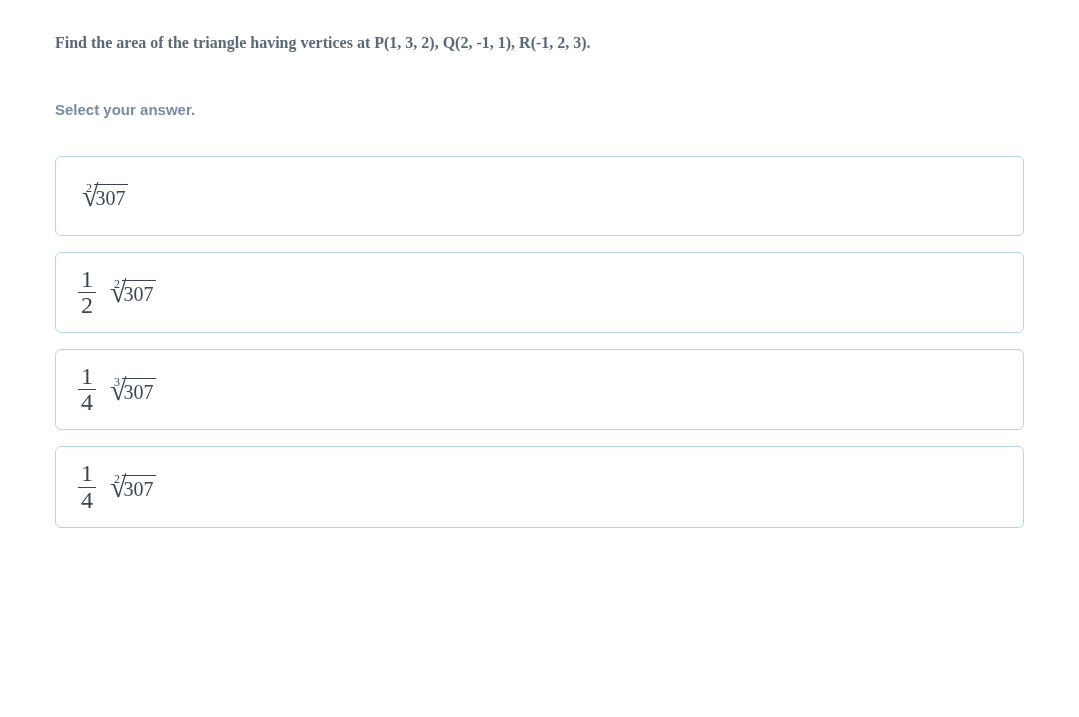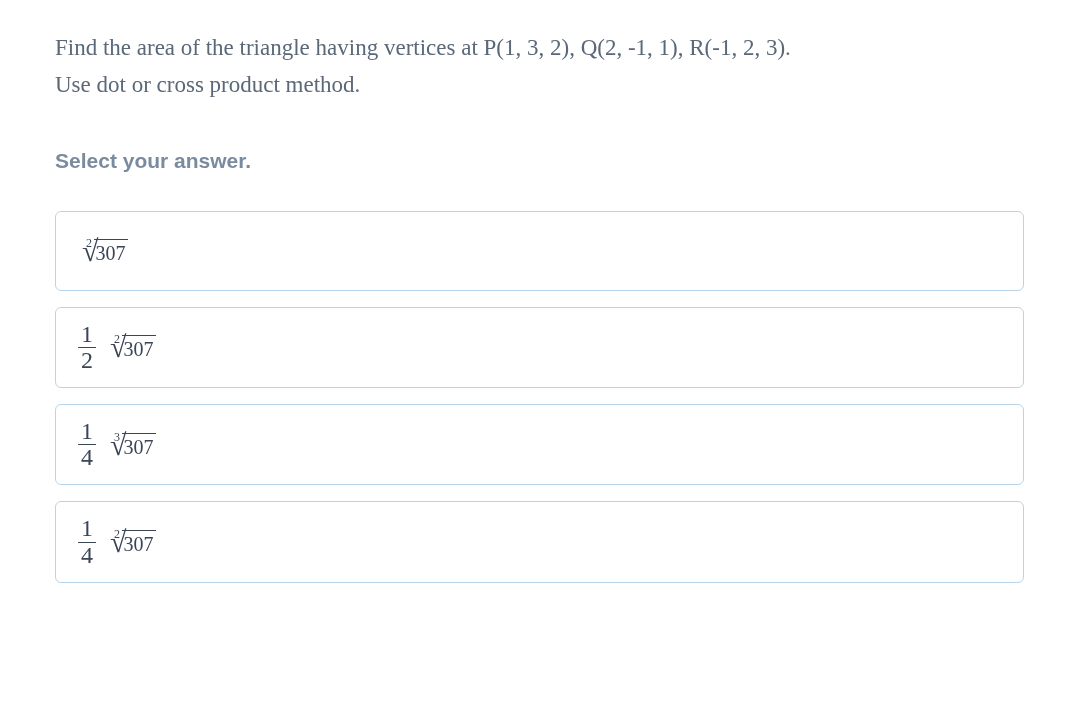--- a/index.html
+++ b/index.html
@@ -8,28 +8,29 @@
       box-sizing: border-box;
     }
     body {
       font-family: Georgia, 'Times New Roman', serif;
       background: #ffffff;
       padding: 30px 55px;
       color: #4a5568;
       width: 1079px;
     }
     .question-text {
-      font-size: 23px;
+      font-size: 16px;
       line-height: 1.6;
       color: #5a6878;
       margin-bottom: 45px;
       font-family: Georgia, 'Times New Roman', serif;
+      font-weight: bold;
     }
     .instruction {
-      font-size: 21px;
+      font-size: 15px;
       font-weight: 700;
       color: #7a8ba0;
       margin-bottom: 38px;
       font-family: -apple-system, BlinkMacSystemFont, 'Segoe UI', sans-serif;
     }
     .options {
       display: flex;
       flex-direction: column;
       gap: 16px;
     }
@@ -91,21 +92,20 @@
       margin-left: -2px;
       position: relative;
       top: -1px;
     }
   </style>
 </head>
 <body>
 
 <div class="question-text">
   <span>Find the area of the triangle having vertices at P(1, 3, 2), Q(2, -1, 1), R(-1, 2, 3).</span><br>
-  <span>Use dot or cross product method.</span>
 </div>
 
 <div class="instruction">Select your answer.</div>
 
 <div class="options">
 
   <div class="option">
     <div class="math">
       <span class="root">
         <span class="root-index">2</span>

